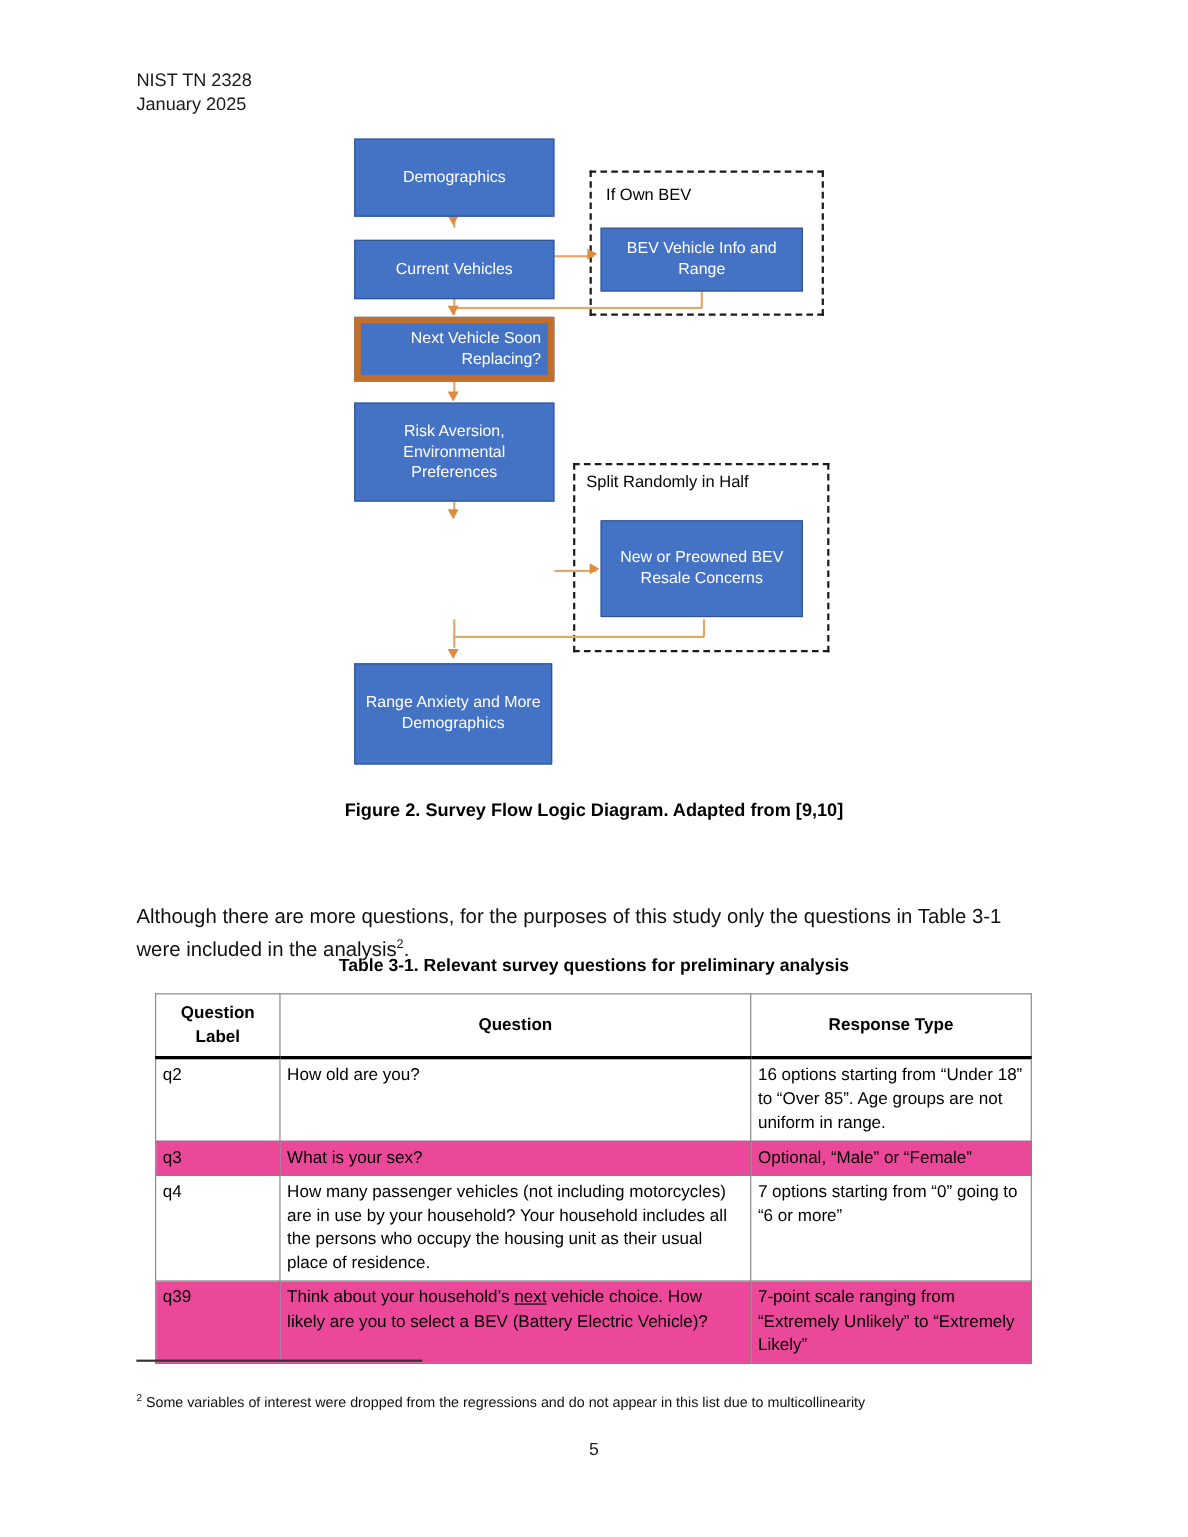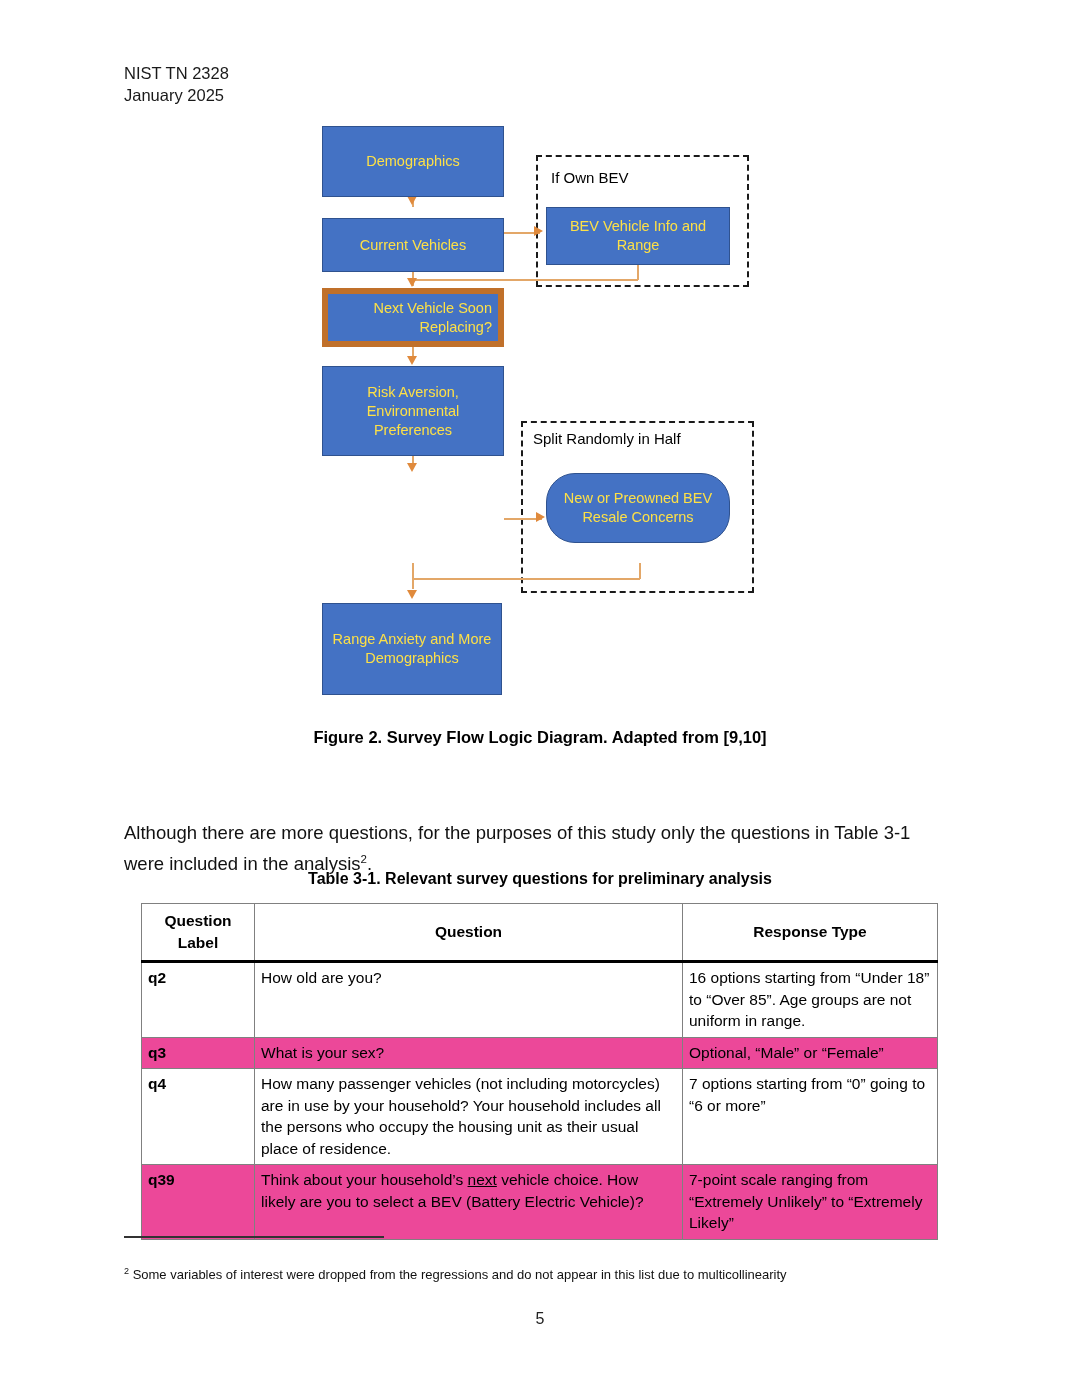--- a/index.html
+++ b/index.html
@@ -33,21 +33,21 @@
     left: 0;
     top: 0;
     width: 1080px;
     height: 770px;
   }
   .flow-box {
     position: absolute;
     background: #4472C4;
     border: 1px solid #2F528F;
     box-sizing: border-box;
-    color: #fde047;
+    color: #ffffff;
     font-size: 14.5px;
     line-height: 19px;
     display: flex;
     align-items: center;
     justify-content: center;
     text-align: center;
     padding: 2px 6px;
   }
   .flow-box.highlight {
     border: 6px solid #C0702A;
@@ -141,21 +141,21 @@
     text-align: center;
     font-weight: bold;
     vertical-align: middle;
     height: 47px;
     border-bottom: 3px solid #000000;
   }
   table.qtable tbody tr.alt td { background: #ec4899; }
   .col-label { width: 113px; }
   .col-question { width: 428px; }
   .col-response { width: 255px; }
-  td.cell-label { white-space: nowrap; font-weight: bold; }
+  td.cell-label { white-space: nowrap; }
   .u-bold { font-weight: normal; text-decoration: underline; }
 
   
   .fn-rule {
     position: absolute;
     left: 124px;
     top: 1236px;
     width: 260px;
     height: 1.5px;
     background: #333333;
@@ -242,21 +242,21 @@
 
 
   <div class="flow-box" style="left:322px; top:603px; width:180px; height:92px;">
     <span>Range Anxiety and More Demographics</span>
   </div>
 
   <div class="flow-box" style="left:546px; top:207px; width:184px; height:58px;">
     <span>BEV Vehicle Info and Range</span>
   </div>
 
-  <div class="flow-box" style="left:546px; top:473px; width:184px; height:70px;border-radius:29px;">
+  <div class="flow-box" style="left:546px; top:473px; width:184px; height:88px;">
     <span>New or Preowned BEV Resale Concerns</span>
   </div>
 
 </div>
 
 <div class="fig-caption">Figure 2. Survey Flow Logic Diagram. Adapted from [9,10]</div>
 
 <p class="body-par"><span>Although there are more questions, for the purposes of this study only the questions in Table 3-1 were included in the analysis</span><sup>2</sup><span>.</span></p>
 
 <div class="tbl-caption">Table 3-1. Relevant survey questions for preliminary analysis</div>

